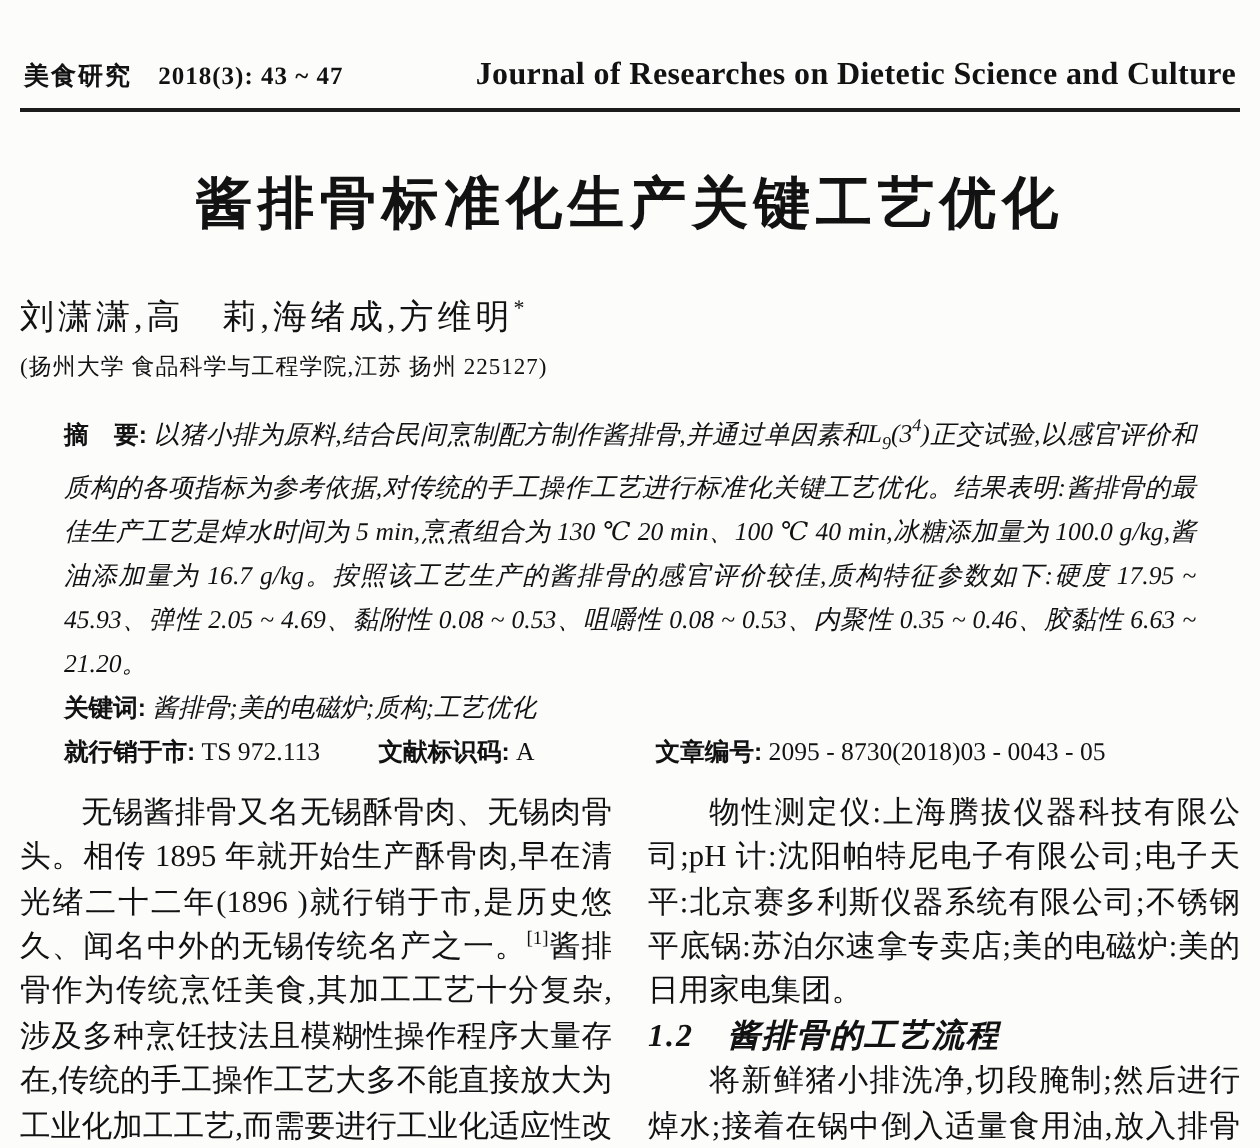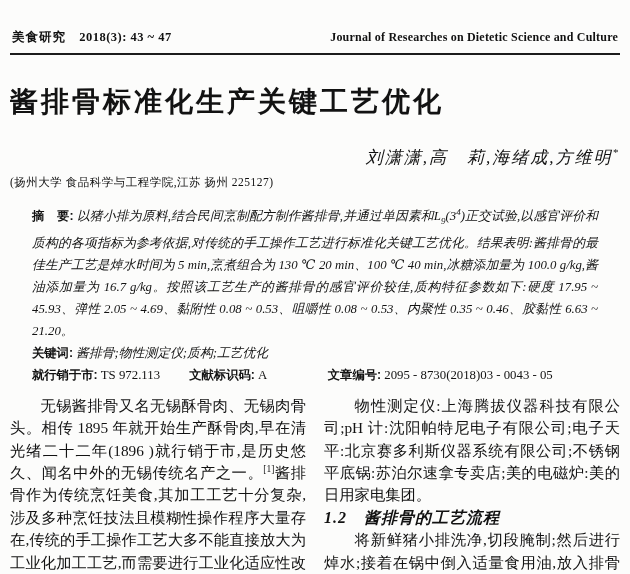--- a/index.html
+++ b/index.html
@@ -15,28 +15,28 @@
     padding:16px 10px;
   }
   
   .journal-header{
     display:flex;justify-content:space-between;align-items:baseline;
     padding:13px 2px 7px 2px;
     font-weight:bold;font-size:12.5px;
   }
   .journal-header .cn{font-family:"Liberation Sans","DejaVu Sans",sans-serif;letter-spacing:1px;}
   .journal-header .issue{font-family:"Liberation Serif",serif;margin-left:10px;letter-spacing:.5px;}
-  .journal-header .en{font-size:12px;letter-spacing:.2px;}
+  .journal-header .en{font-size:16px;letter-spacing:.2px;}
   .header-rule{border:none;border-top:2px solid #1c1c1c;margin:0;}
   
   .article-title{
-    text-align:left;font-size:28px;font-weight:bold;
+    text-align:center;font-size:28px;font-weight:bold;
     margin:30px 0 0 0;letter-spacing:3px;line-height:34px;
   }
-  .authors{text-align:right;font-size:17px;margin-top:27px;letter-spacing:2px;font-style:italic;}
+  .authors{text-align:left;font-size:17px;margin-top:27px;letter-spacing:2px;}
   .authors sup{font-size:11px;}
   .affiliation{font-size:11.5px;margin-top:6px;letter-spacing:.5px;}
   
   .meta{
     margin:11px 22px 0 22px;
     font-size:12.8px;line-height:22px;text-align:justify;
   }
   .meta p{margin:0;}
   .lbl{
     font-weight:bold;font-style:normal;
@@ -87,21 +87,21 @@
 
   <div class="affiliation">(扬州大学 食品科学与工程学院,江苏 扬州 225127)</div>
 
   <section class="meta">
     <p class="abstract">
       <span class="lbl">摘　要:</span>
       <span class="kai">以猪小排为原料,结合民间烹制配方制作酱排骨,并通过单因素和</span><span class="formula"><span>L</span><sub>9</sub><span>(3</span><sup>4</sup><span>)</span></span><span class="kai">正交试验,以感官评价和质构的各项指标为参考依据,对传统的手工操作工艺进行标准化关键工艺优化。结果表明:酱排骨的最佳生产工艺是焯水时间为 5 min,烹煮组合为 130 ℃ 20 min、100 ℃ 40 min,冰糖添加量为 100.0 g/kg,酱油添加量为 16.7 g/kg。按照该工艺生产的酱排骨的感官评价较佳,质构特征参数如下:硬度 17.95 ~ 45.93、弹性 2.05 ~ 4.69、黏附性 0.08 ~ 0.53、咀嚼性 0.08 ~ 0.53、内聚性 0.35 ~ 0.46、胶黏性 6.63 ~ 21.20。</span>
     </p>
     <p class="keywords">
       <span class="lbl">关键词:</span>
-      <span class="kai">酱排骨;物性测定仪;质构;工艺优化</span>
+      <span class="kai">酱排骨;美的电磁炉;质构;工艺优化</span>
     </p>
     <p class="clc-line">
       <span class="seg"><span class="lbl">就行销于市:</span> <span>TS 972.113</span></span>
       <span class="seg seg-doc"><span class="lbl">文献标识码:</span> <span>A</span></span>
       <span class="seg seg-art"><span class="lbl">文章编号:</span> <span>2095 - 8730(2018)03 - 0043 - 05</span></span>
     </p>
   </section>
 
   <main class="columns">
     <div class="col">

